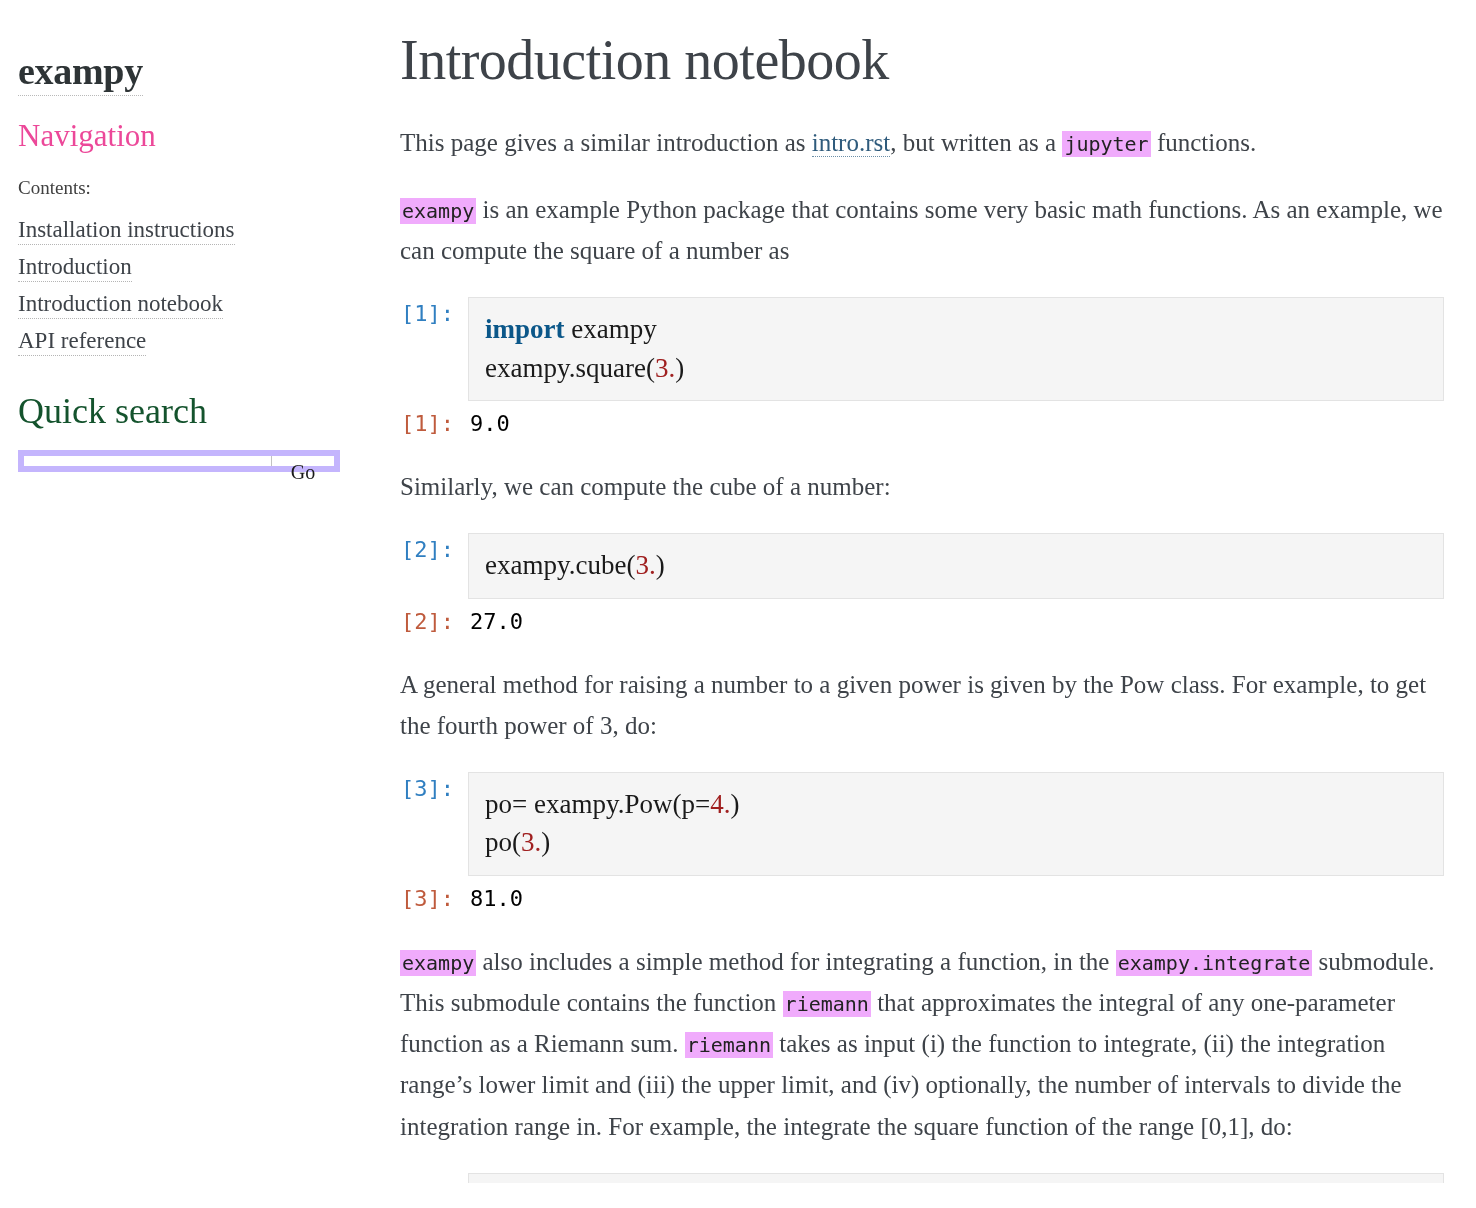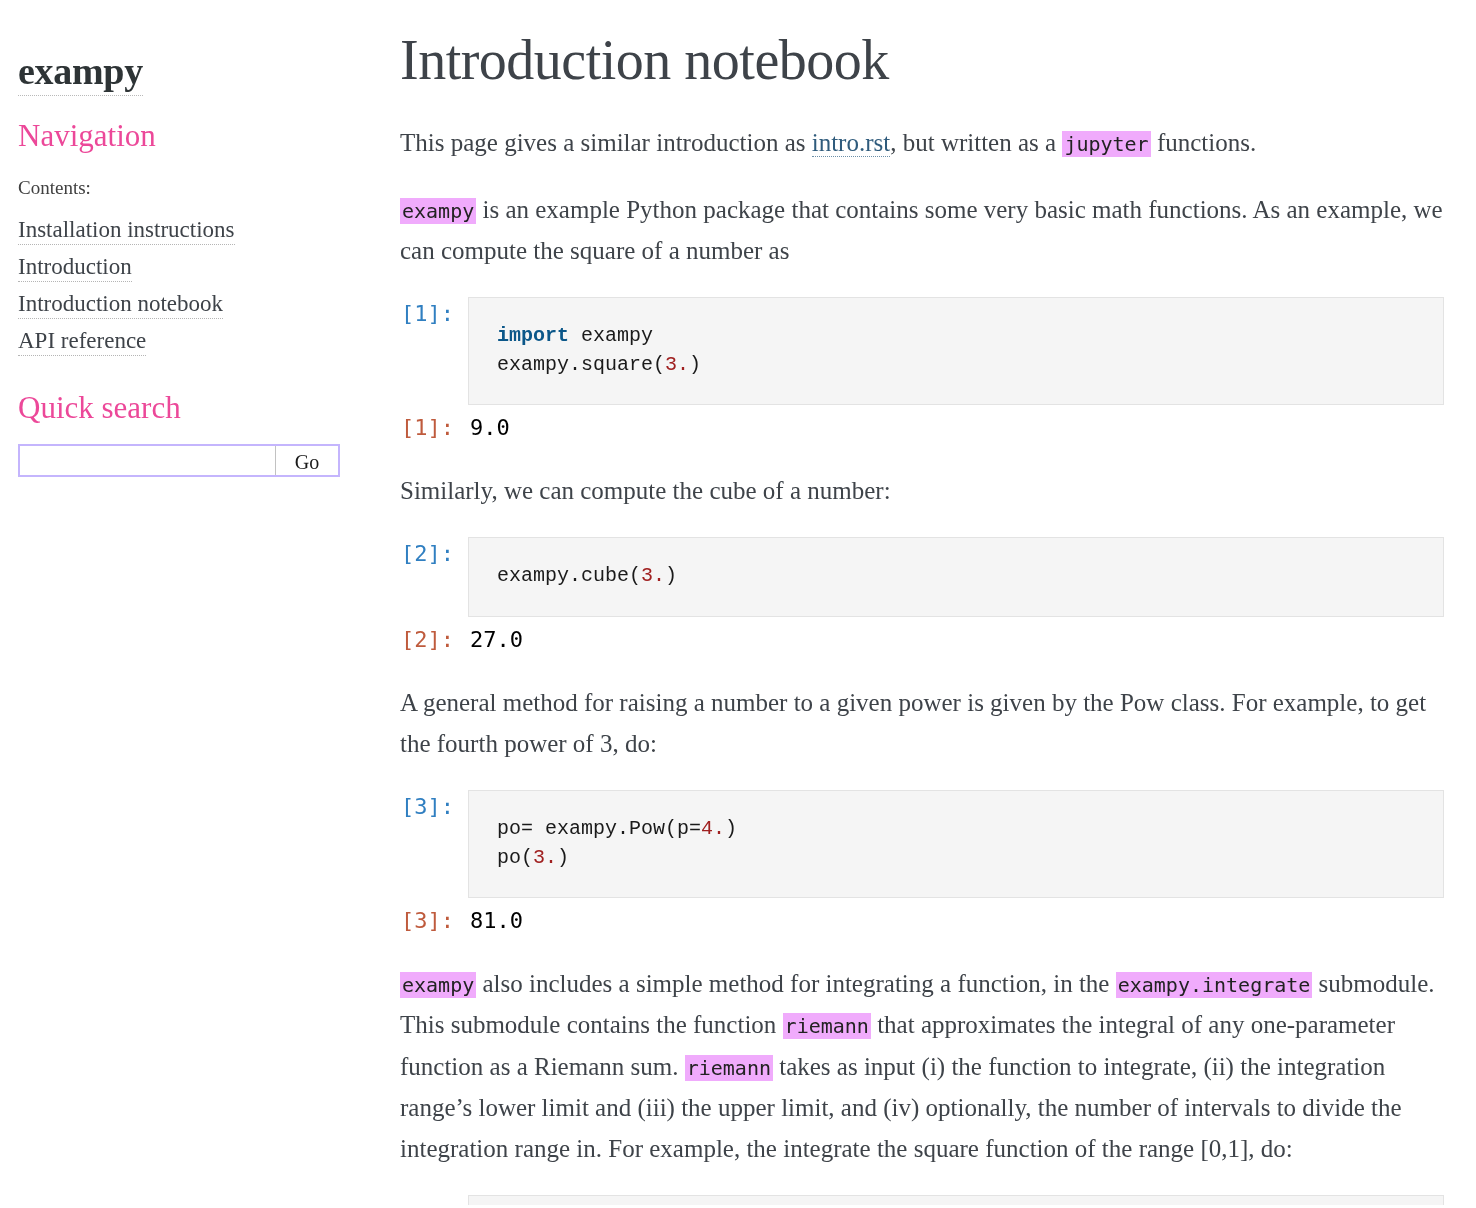--- a/index.html
+++ b/index.html
@@ -71,32 +71,32 @@
   }
   .toc a {
     font-size: 23px;
     color: #3E4349;
     text-decoration: none;
     border-bottom: 1px dotted #b5b5b5;
     padding-bottom: 2px;
   }
 
   .search-title {
-    font-size: 31px;
+    font-size: 36px;
     font-weight: normal;
     margin: 0 0 18px 0;
-    color: #ec4899;
+    color: #14532d;
   }
 
   .search-form {
     display: flex;
     align-items: stretch;
     width: 322px;
-    height: 33px;
-    border: 2px solid #c4b5fd;
+    height: 22px;
+    border: 6px solid #c4b5fd;
     box-sizing: border-box;
     background: #ffffff;
     padding-left: 18px;
   }
   .search-input {
     flex: 1 1 auto;
     border: none;
     border-right: 1px solid #c2c2c2;
     outline: none;
     padding: 0 6px;
@@ -188,23 +188,23 @@
     flex: 1 1 auto;
     background: #f5f5f5;
     border: 1px solid #e3e3e3;
     box-sizing: border-box;
     padding: 8px 12px 9px 12px;
     min-width: 0;
     max-width: 976px;
   }
 
   .nb-code {
-    margin: 16px;
-    font-family: Liberation Mono, monospace;
-    font-size: 20px;
+    margin: 4px;
+    font-family: Liberation Serif, serif;
+    font-size: 27px;
     line-height: 1.42;
     color: #1a1a1a;
     white-space: pre;
   }
 
   .nb-out-row {
     display: flex;
     align-items: flex-start;
     padding-top: 6px;
   }

